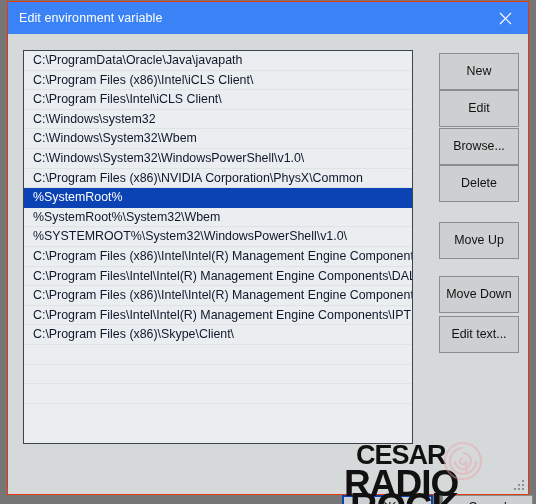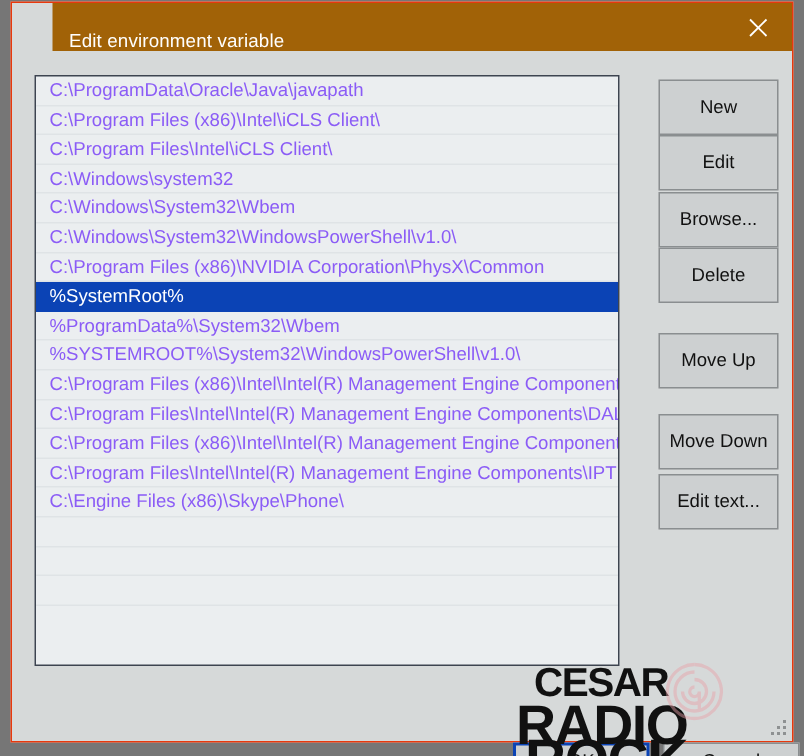--- a/index.html
+++ b/index.html
@@ -25,26 +25,25 @@
     background: #d6d9d9;
     border: 1px solid #e8380d;
     box-sizing: border-box;
     display: flex;
     flex-direction: column;
   }
 
   
   #titlebar {
     height: 32px;
-    background: #a16207;
+    background: #3b82f6;
     display: flex;
-    align-items: flex-end;
+    align-items: center;
     flex: none;
     position: relative;
-    margin-left: 27px;
   }
   #title-text {
     color: #ffffff;
     font-size: 12.5px;
     padding-left: 11px;
     letter-spacing: .1px;
     white-space: nowrap;
   }
   #close-btn {
     position: absolute;
@@ -77,21 +76,21 @@
     box-sizing: border-box;
     overflow: hidden;
   }
   .list-row {
     height: 19.6px;
     line-height: 19.6px;
     box-sizing: border-box;
     border-bottom: 1px solid #dfe3e6;
     padding-left: 9px;
     font-size: 12.4px;
-    color: #8b5cf6;
+    color: #0f172a;
     white-space: nowrap;
     overflow: hidden;
     cursor: default;
   }
   .list-row.selected {
     background: #0b43b5;
     color: #ffffff;
     border-bottom-color: #0b43b5;
   }
   .list-row.empty { padding-left: 0; }
@@ -223,27 +222,27 @@
 
     <div id="listbox">
         <div class="list-row">C:\ProgramData\Oracle\Java\javapath</div>
         <div class="list-row">C:\Program Files (x86)\Intel\iCLS Client\</div>
         <div class="list-row">C:\Program Files\Intel\iCLS Client\</div>
         <div class="list-row">C:\Windows\system32</div>
         <div class="list-row">C:\Windows\System32\Wbem</div>
         <div class="list-row">C:\Windows\System32\WindowsPowerShell\v1.0\</div>
         <div class="list-row">C:\Program Files (x86)\NVIDIA Corporation\PhysX\Common</div>
         <div class="list-row selected">%SystemRoot%</div>
-        <div class="list-row">%ProgramData%\System32\Wbem</div>
+        <div class="list-row">%SystemRoot%\System32\Wbem</div>
         <div class="list-row">%SYSTEMROOT%\System32\WindowsPowerShell\v1.0\</div>
         <div class="list-row">C:\Program Files (x86)\Intel\Intel(R) Management Engine Component...</div>
         <div class="list-row">C:\Program Files\Intel\Intel(R) Management Engine Components\DAL</div>
         <div class="list-row">C:\Program Files (x86)\Intel\Intel(R) Management Engine Component...</div>
         <div class="list-row">C:\Program Files\Intel\Intel(R) Management Engine Components\IPT</div>
-        <div class="list-row">C:\Engine Files (x86)\Skype\Phone\</div>
+        <div class="list-row">C:\Program Files (x86)\Skype\Client\</div>
         <div class="list-row empty"></div>
         <div class="list-row empty"></div>
         <div class="list-row empty"></div>
       </div>
 
     <button class="btn" id="btn-new">New</button>
     <button class="btn" id="btn-edit">Edit</button>
     <button class="btn" id="btn-browse">Browse...</button>
     <button class="btn" id="btn-delete">Delete</button>
     <button class="btn" id="btn-moveup">Move Up</button>

